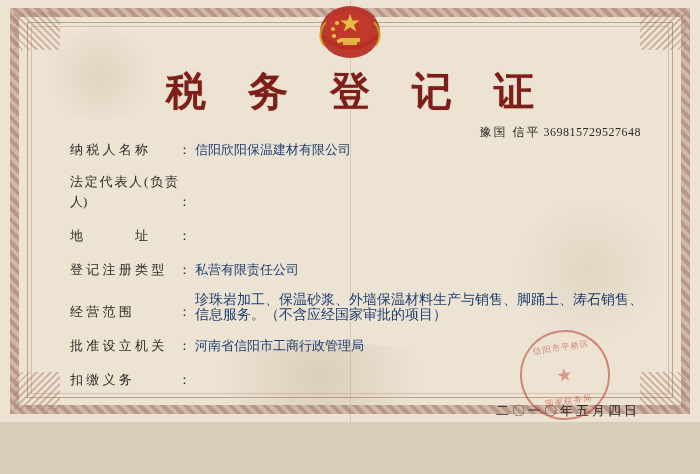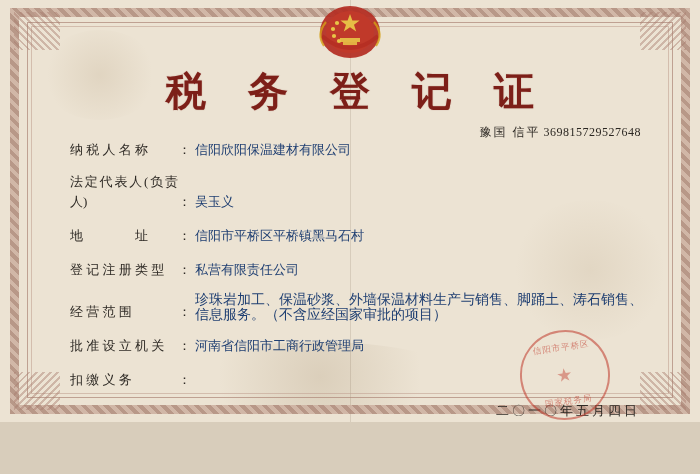--- a/index.html
+++ b/index.html
@@ -286,26 +286,24 @@
 
   <div class="fields">
     <div class="row">
       <div class="label">纳 税 人 名 称</div>
       <div class="colon">：</div>
       <div class="value">信阳欣阳保温建材有限公司</div>
     </div>
     <div class="row">
       <div class="label">法定代表人(负责人)</div>
       <div class="colon">：</div>
-      <div class="value">吴玉义</div>
     </div>
     <div class="row">
       <div class="label">地　　　　址</div>
       <div class="colon">：</div>
-      <div class="value">信阳市平桥区平桥镇黑马石村</div>
     </div>
     <div class="row">
       <div class="label">登 记 注 册 类 型</div>
       <div class="colon">：</div>
       <div class="value">私营有限责任公司</div>
     </div>
     <div class="row">
       <div class="label">经 营 范 围</div>
       <div class="colon">：</div>
       <div class="value small">珍珠岩加工、保温砂浆、外墙保温材料生产与销售、脚踊土、涛石销售、信息服务。（不含应经国家审批的项目）</div>

